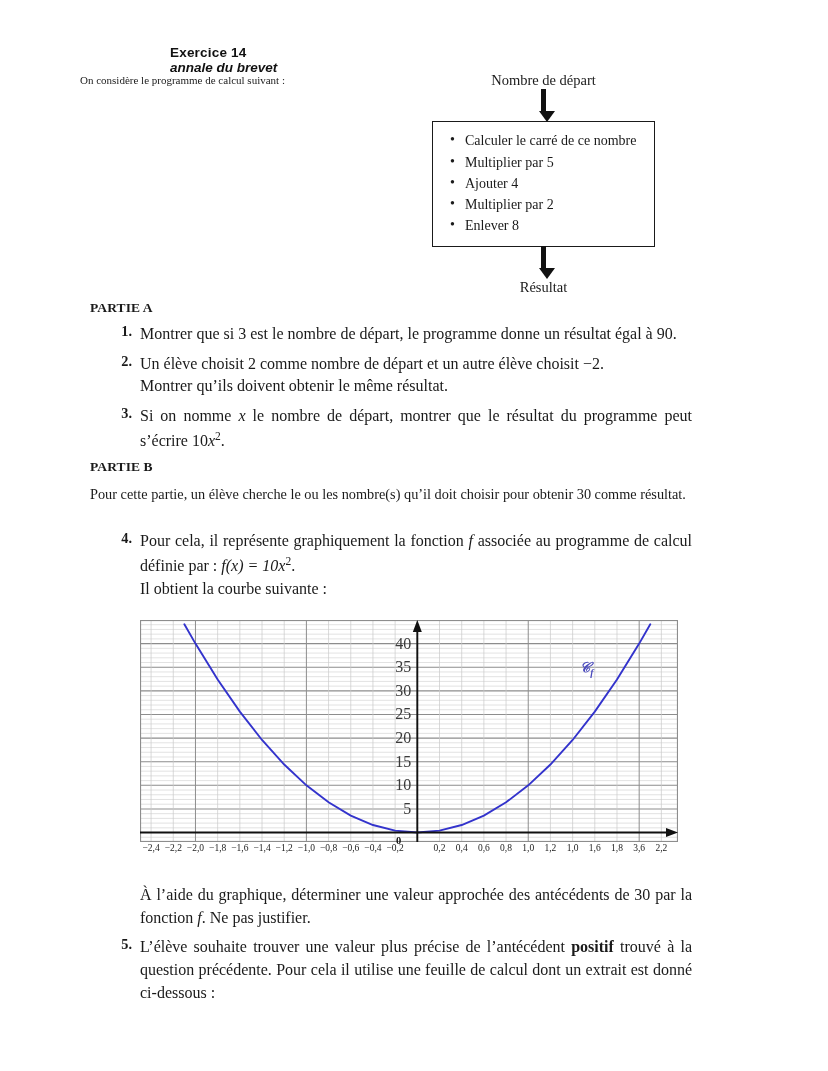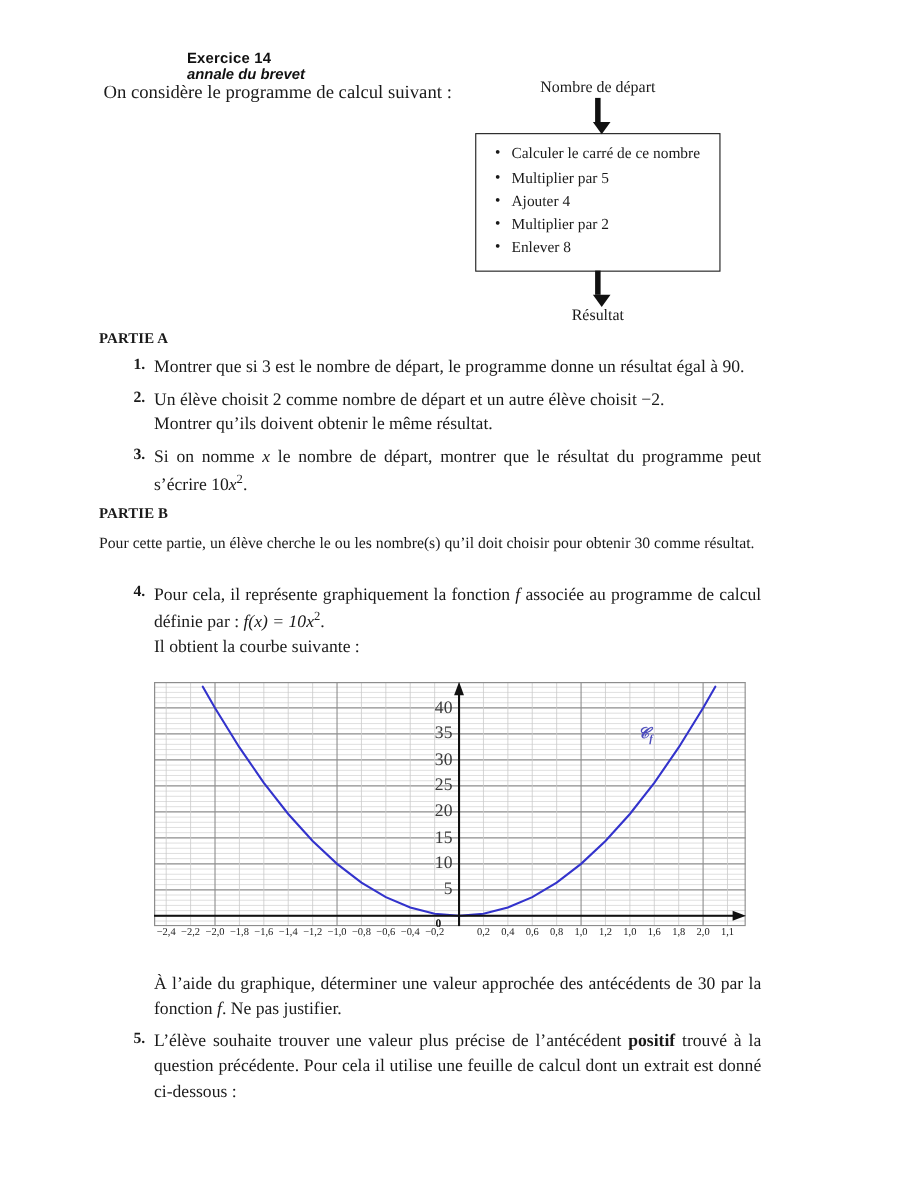--- a/index.html
+++ b/index.html
@@ -23,22 +23,22 @@
     font-weight:bold; font-size:13.5px; letter-spacing:.2px;
     color:#111;
   }
   .ex-sub {
     font-family:"Liberation Sans", sans-serif;
     font-weight:bold; font-style:italic; font-size:13.5px;
     margin-left:88px; color:#111;
   }
 
   .intro {
-    position:absolute; left:94px; top:74px;
-    font-size:17px;
+    position:absolute; left:80px; top:74px;
+    font-size:11px;
   }
 
   
   .flow {
     position:absolute; left:431px; top:72px; width:225px;
     display:flex; flex-direction:column; align-items:center;
   }
   .flow-cap { font-size:14.5px; line-height:1.2; }
   .arrow-wrap { height:32px; display:flex; align-items:center; justify-content:center; }
   .arrow-down { width:9px; position:relative; }
@@ -275,22 +275,22 @@
       <span class="xlab" style="left: 263.134px;">−0,2</span>
       <span class="xlab" style="left: 307.505px;">0,2</span>
       <span class="xlab" style="left: 329.691px;">0,4</span>
       <span class="xlab" style="left: 351.876px;">0,6</span>
       <span class="xlab" style="left: 374.062px;">0,8</span>
       <span class="xlab" style="left: 396.247px;">1,0</span>
       <span class="xlab" style="left: 418.433px;">1,2</span>
       <span class="xlab" style="left: 440.619px;">1,0</span>
       <span class="xlab" style="left: 462.804px;">1,6</span>
       <span class="xlab" style="left: 484.99px;">1,8</span>
-      <span class="xlab" style="left: 507.175px;">2,0</span>
-      <span class="xlab" style="left: 529.361px;">1,1</span>
+      <span class="xlab" style="left: 507.175px;">3,6</span>
+      <span class="xlab" style="left: 529.361px;">2,2</span>
     </div>
   <div id="y-axis-labels">
       <span class="ylab" style="left: 411.32px; top: 808.936px;">5</span>
       <span class="ylab" style="left: 411.32px; top: 785.319px;">10</span>
       <span class="ylab" style="left: 411.32px; top: 761.702px;">15</span>
       <span class="ylab" style="left: 411.32px; top: 738.085px;">20</span>
       <span class="ylab" style="left: 411.32px; top: 714.468px;">25</span>
       <span class="ylab" style="left: 411.32px; top: 690.851px;">30</span>
       <span class="ylab" style="left: 411.32px; top: 667.234px;">35</span>
       <span class="ylab" style="left: 411.32px; top: 643.617px;">40</span>

